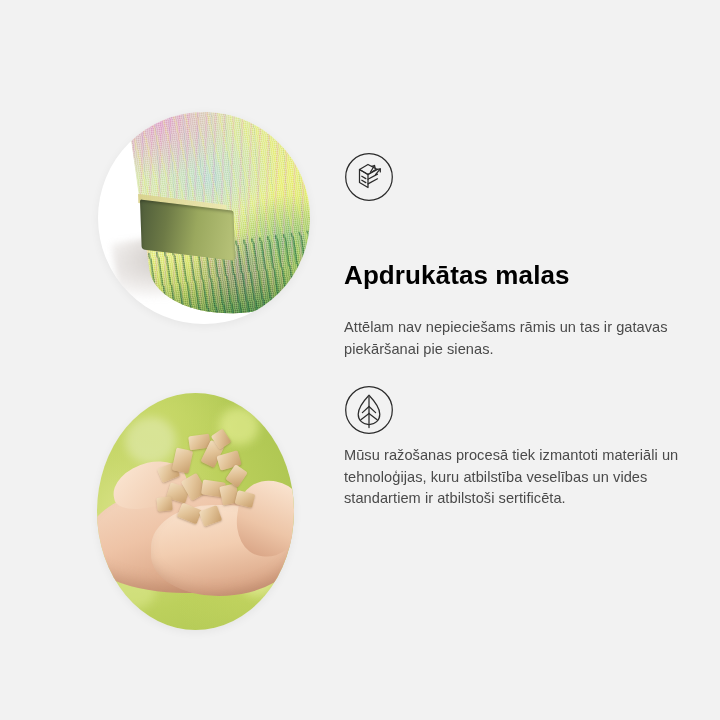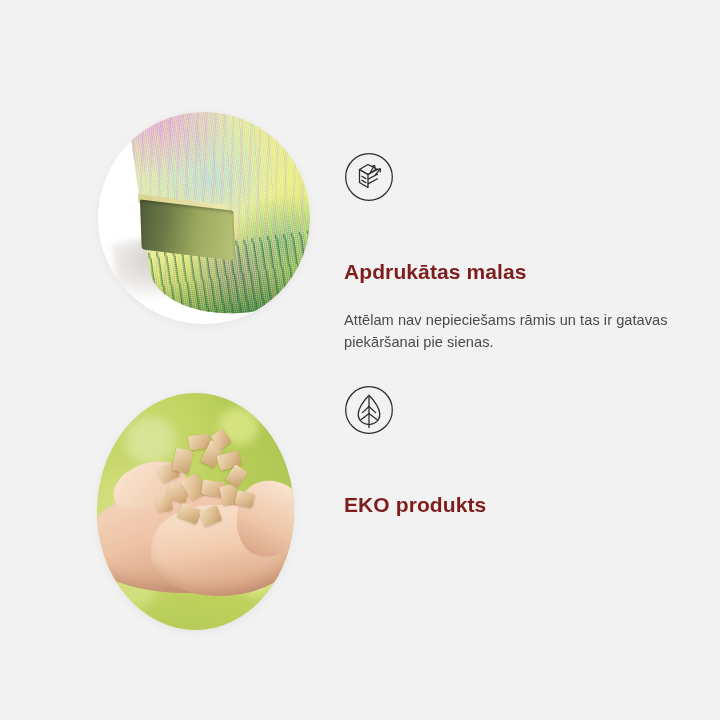--- a/index.html
+++ b/index.html
@@ -26,23 +26,23 @@
 
   .text-col { position:absolute; }
 
   .icon-badge {
     width:50px; height:50px;
     display:block;
   }
   .icon-badge svg { display:block; width:50px; height:50px; }
 
   .feature-title {
-    font-size:21px;
+    font-size:26px;
     font-weight:700;
-    color:#7f1d1d;
+    color:#000000;
     letter-spacing:.1px;
     white-space:nowrap;
   }
   .feature-desc {
     font-size:14.6px;
     line-height:21.5px;
     color:#4a4a4a;
     letter-spacing:.05px;
   }
 
@@ -287,17 +287,17 @@
           <path d="M25 10.2 C17.2 18.4 14.2 24.6 14.2 29.2 C14.2 35.3 19 39.5 25 39.5
                    C31 39.5 35.8 35.3 35.8 29.2 C35.8 24.6 32.8 18.4 25 10.2 Z"></path>
           <path d="M25 12 L25 42.5"></path>
           <path d="M25 21.5 L18.4 27.6"></path>
           <path d="M25 21.5 L31.6 27.6"></path>
           <path d="M25 28.4 L17.2 34.4"></path>
           <path d="M25 28.4 L32.8 34.4"></path>
         </svg>
       </span>
 
-      <h2 class="feature-title">EKO produkts</h2>
+      <p class="feature-desc">Mūsu ražošanas procesā tiek izmantoti materiāli un tehnoloģijas, kuru atbilstība veselības un vides standartiem ir atbilstoši sertificēta.</p>
     </div>
   </section>
 
 </div>
 
 </body></html>

